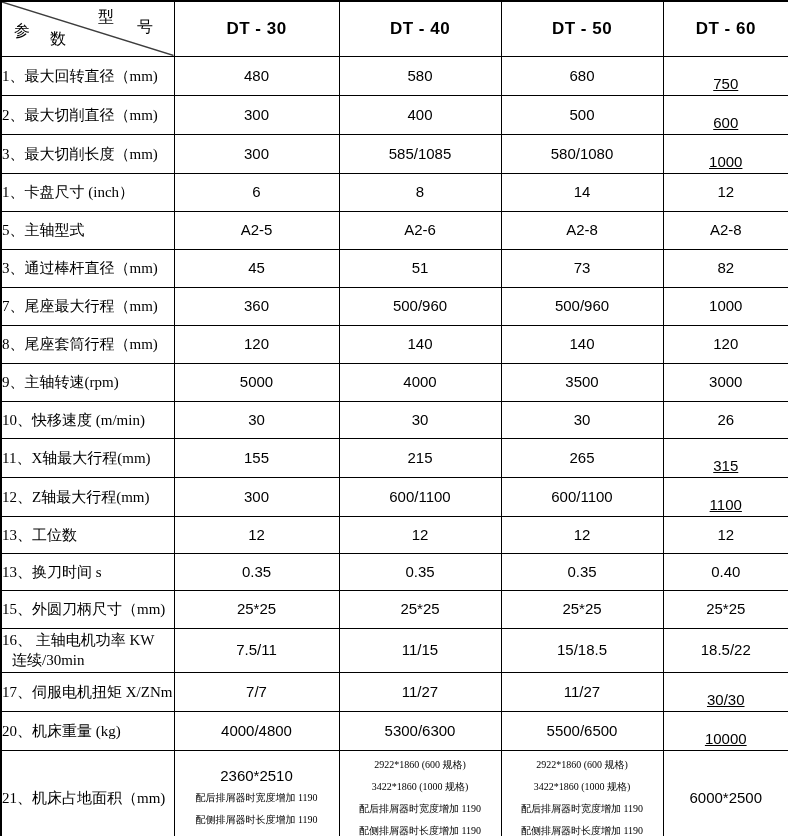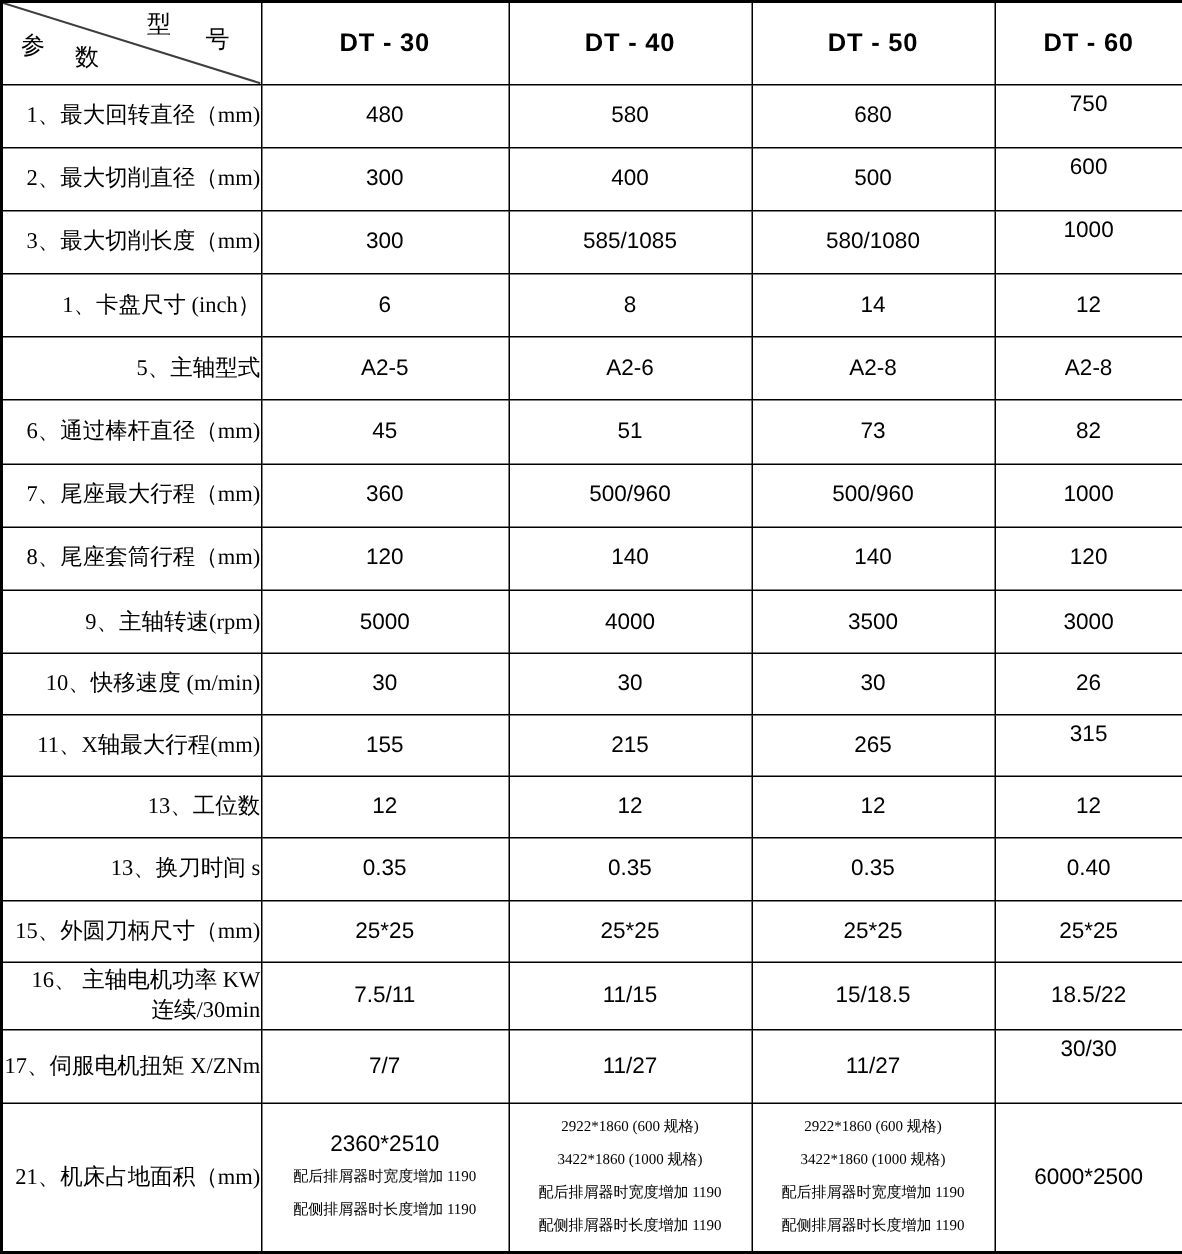--- a/index.html
+++ b/index.html
@@ -43,32 +43,32 @@
   .pos-hao{left:135px;top:16px;}
   .pos-can{left:12px;top:20px;}
   .pos-shu{left:48px;top:28px;}
   
   tbody tr{height:38px;}
   tbody tr:nth-child(n+10):nth-child(-n+14){height:37px;}
   tbody tr:nth-child(16){height:44px;margin-left:48px;}
   tbody tr:nth-child(19){height:96px;}
   th.param{
     font-family:"Liberation Serif",serif;
-    font-weight:normal;font-size:15px;text-align:right;vertical-align:middle;
+    font-weight:normal;font-size:15px;text-align:left;vertical-align:middle;
     padding-left:7px;padding-right:2px;
   }
   th.param .label-line{display:block;line-height:20px;}
-  th.param .label-line:nth-child(2){padding-left:25px;}
+  th.param .label-line:nth-child(2){padding-left:10px;}
   td.value{
     font-family:"Liberation Sans",sans-serif;
     font-size:15px;text-align:center;vertical-align:middle;
   }
   td.value .line{display:block;line-height:22px;}
   td.value.top{vertical-align:top;}
-  td.value.top .line{padding-top:2px;}
+  td.value.top .line{padding-top:16px;text-decoration:underline;}
   td.value .line.cjk-line{
     font-family:"Liberation Serif",serif;
     font-size:10px;line-height:22px;
   }
 </style>
 </head>
 <body>
 
 <div class="sheet">
   <table class="spec">
@@ -177,21 +177,21 @@
           </td>
           <td class="value">
             <span class="line">A2-8</span>
           </td>
           <td class="value">
             <span class="line">A2-8</span>
           </td>
         </tr>
         <tr>
           <th class="param">
-            <span class="label-line">6、通过棒杆直径（mm)</span>
+            <span class="label-line">3、通过棒杆直径（mm)</span>
           </th>
           <td class="value">
             <span class="line">45</span>
           </td>
           <td class="value">
             <span class="line">51</span>
           </td>
           <td class="value">
             <span class="line">73</span>
           </td>
@@ -275,20 +275,37 @@
             <span class="line">155</span>
           </td>
           <td class="value">
             <span class="line">215</span>
           </td>
           <td class="value">
             <span class="line">265</span>
           </td>
           <td class="value top">
             <span class="line">315</span>
+          </td>
+        </tr>
+        <tr>
+          <th class="param">
+            <span class="label-line">12、Z轴最大行程(mm)</span>
+          </th>
+          <td class="value">
+            <span class="line">300</span>
+          </td>
+          <td class="value">
+            <span class="line">600/1100</span>
+          </td>
+          <td class="value">
+            <span class="line">600/1100</span>
+          </td>
+          <td class="value top">
+            <span class="line">1100</span>
           </td>
         </tr>
         <tr>
           <th class="param">
             <span class="label-line">13、工位数</span>
           </th>
           <td class="value">
             <span class="line">12</span>
           </td>
           <td class="value">
@@ -361,20 +378,37 @@
             <span class="line">7/7</span>
           </td>
           <td class="value">
             <span class="line">11/27</span>
           </td>
           <td class="value">
             <span class="line">11/27</span>
           </td>
           <td class="value top">
             <span class="line">30/30</span>
+          </td>
+        </tr>
+        <tr>
+          <th class="param">
+            <span class="label-line">20、机床重量 (kg)</span>
+          </th>
+          <td class="value">
+            <span class="line">4000/4800</span>
+          </td>
+          <td class="value">
+            <span class="line">5300/6300</span>
+          </td>
+          <td class="value">
+            <span class="line">5500/6500</span>
+          </td>
+          <td class="value top">
+            <span class="line">10000</span>
           </td>
         </tr>
         <tr>
           <th class="param">
             <span class="label-line">21、机床占地面积（mm)</span>
           </th>
           <td class="value">
             <span class="line">2360*2510</span>
             <span class="line cjk-line">配后排屑器时宽度增加 1190</span>
             <span class="line cjk-line">配侧排屑器时长度增加 1190</span>

